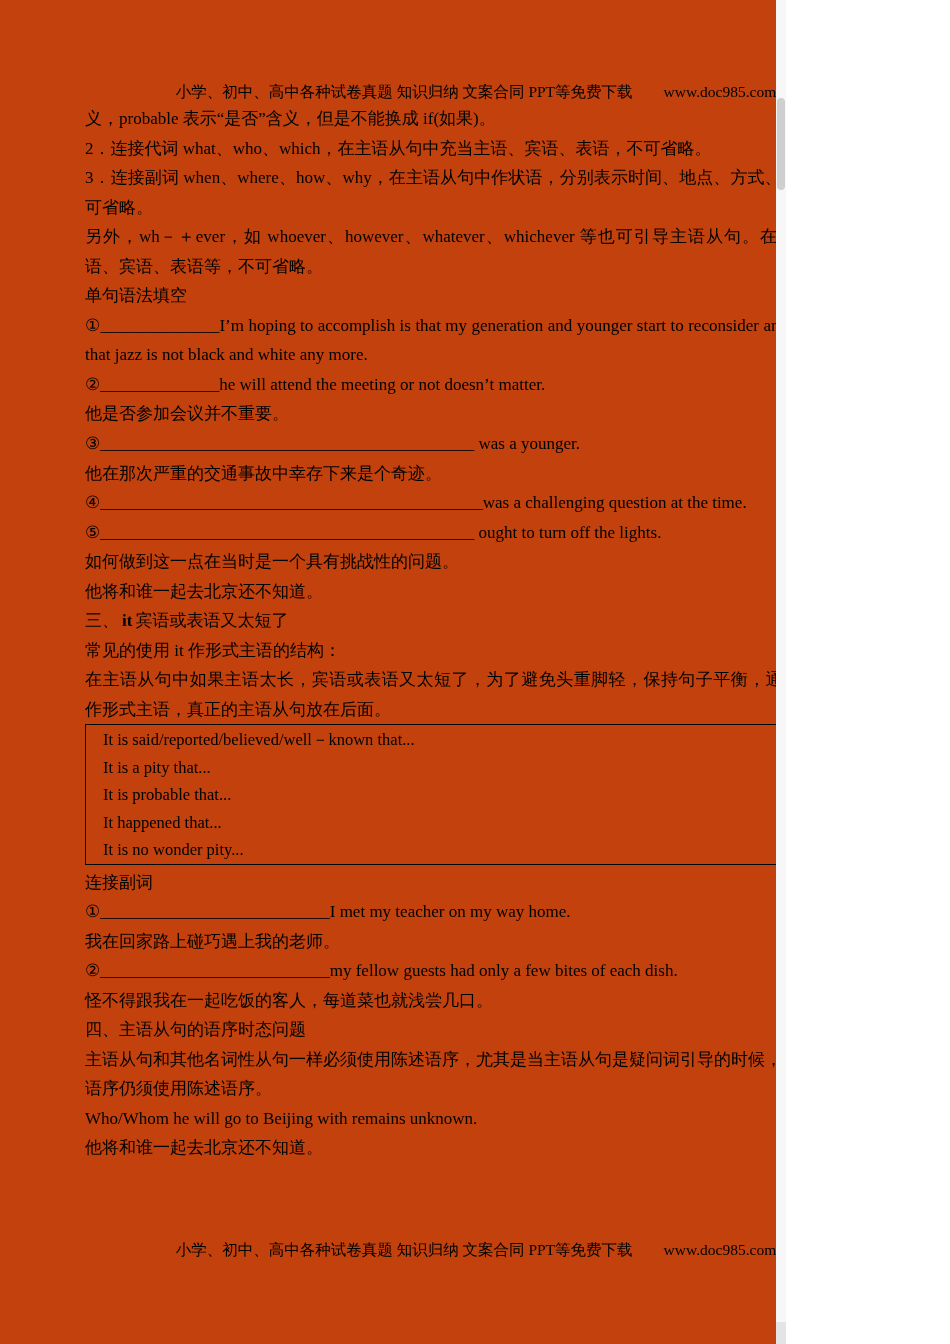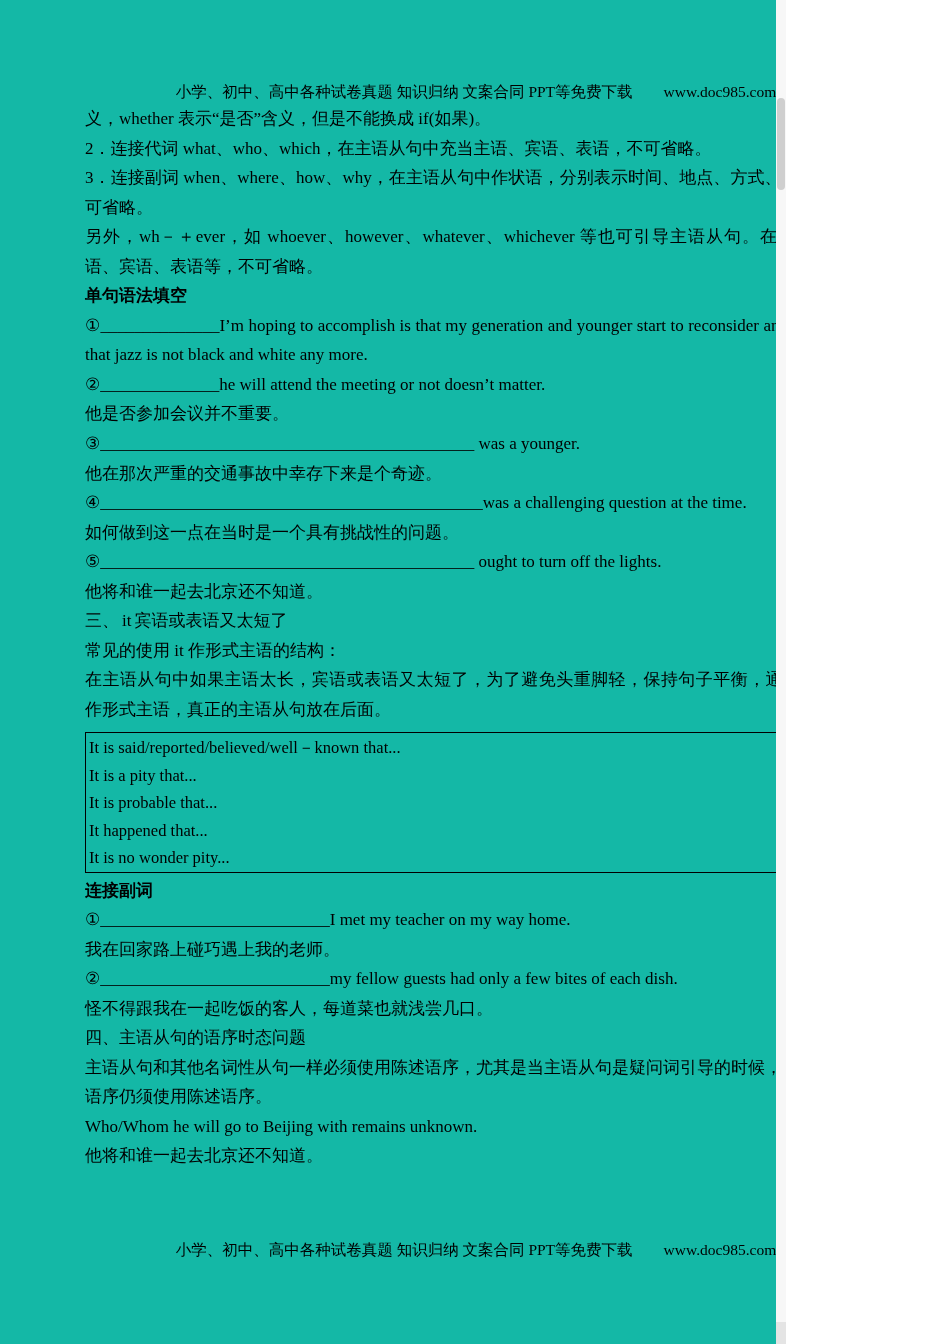--- a/index.html
+++ b/index.html
@@ -4,21 +4,21 @@
 <style>
   html, body {
     margin: 0;
     padding: 0;
     background: #ffffff;
   }
   .page {
     position: relative;
     width: 786px;
     height: 1344px;
-    background: #14b8a6;
+    background: #c2410c;
     overflow: hidden;
     font-family: "Liberation Serif", "DejaVu Serif", serif;
     color: #000000;
   }
   .header, .footer {
     position: absolute;
     left: 85px;
     width: 782px;
     text-align: center;
     font-size: 15.5px;
@@ -34,31 +34,31 @@
     width: 782px;
   }
   .body p {
     margin: 0;
     font-size: 17px;
     line-height: 29.55px;
     text-align: justify;
     text-justify: inter-ideograph;
     word-break: break-word;
   }
-  .bold { font-weight: bold; }
+  .bold { font-weight: normal; }
   .it-bold {
-    font-weight: normal;
+    font-weight: bold;
     margin: 0 3px;
   }
   .box {
     box-sizing: border-box;
     width: 100%;
     border: 1px solid #000000;
-    margin: 8px 0 3px 0;
-    padding: 1px 3px 0 3px;
+    margin: 0 0 3px 0;
+    padding: 1px 3px 0 17px;
   }
   .box p {
     font-size: 16.5px;
     line-height: 27.4px;
     text-align: left;
   }
   .scrollbar {
     position: absolute;
     right: 0;
     top: 0;
@@ -87,34 +87,34 @@
 </head>
 <body>
 
 <div class="page">
 
   <div class="header">
     <span>小学、初中、高中各种试卷真题 知识归纳 文案合同 PPT等免费下载　　www.doc985.com</span>
   </div>
 
   <div class="body">
-    <p>义，whether 表示“是否”含义，但是不能换成 if(如果)。</p>
+    <p>义，probable 表示“是否”含义，但是不能换成 if(如果)。</p>
     <p>2．连接代词 what、who、which，在主语从句中充当主语、宾语、表语，不可省略。</p>
     <p>3．连接副词 when、where、how、why，在主语从句中作状语，分别表示时间、地点、方式、原因等，不可省略。</p>
     <p>另外，wh－＋ever，如 whoever、however、whatever、whichever 等也可引导主语从句。在句中充当主语、宾语、表语等，不可省略。</p>
 
     <p class="bold">单句语法填空</p>
     <p>①______________I’m hoping to accomplish is that my generation and younger start to reconsider and understand that jazz is not black and white any more.</p>
     <p>②______________he will attend the meeting or not doesn’t matter.</p>
     <p>他是否参加会议并不重要。</p>
     <p>③____________________________________________ was a younger.</p>
     <p>他在那次严重的交通事故中幸存下来是个奇迹。</p>
     <p>④_____________________________________________was a challenging question at the time.</p>
+    <p>⑤____________________________________________ ought to turn off the lights.</p>
     <p>如何做到这一点在当时是一个具有挑战性的问题。</p>
-    <p>⑤____________________________________________ ought to turn off the lights.</p>
     <p>他将和谁一起去北京还不知道。</p>
 
     <p><span>三、</span><span class="it-bold">it</span><span>宾语或表语又太短了</span></p>
     <p>常见的使用 it 作形式主语的结构：</p>
     <p>在主语从句中如果主语太长，宾语或表语又太短了，为了避免头重脚轻，保持句子平衡，通常会采用 it 作形式主语，真正的主语从句放在后面。</p>
 
     <div class="box">
       <p>It is said/reported/believed/well－known that...</p>
       <p>It is a pity that...</p>
       <p>It is probable that...</p>

